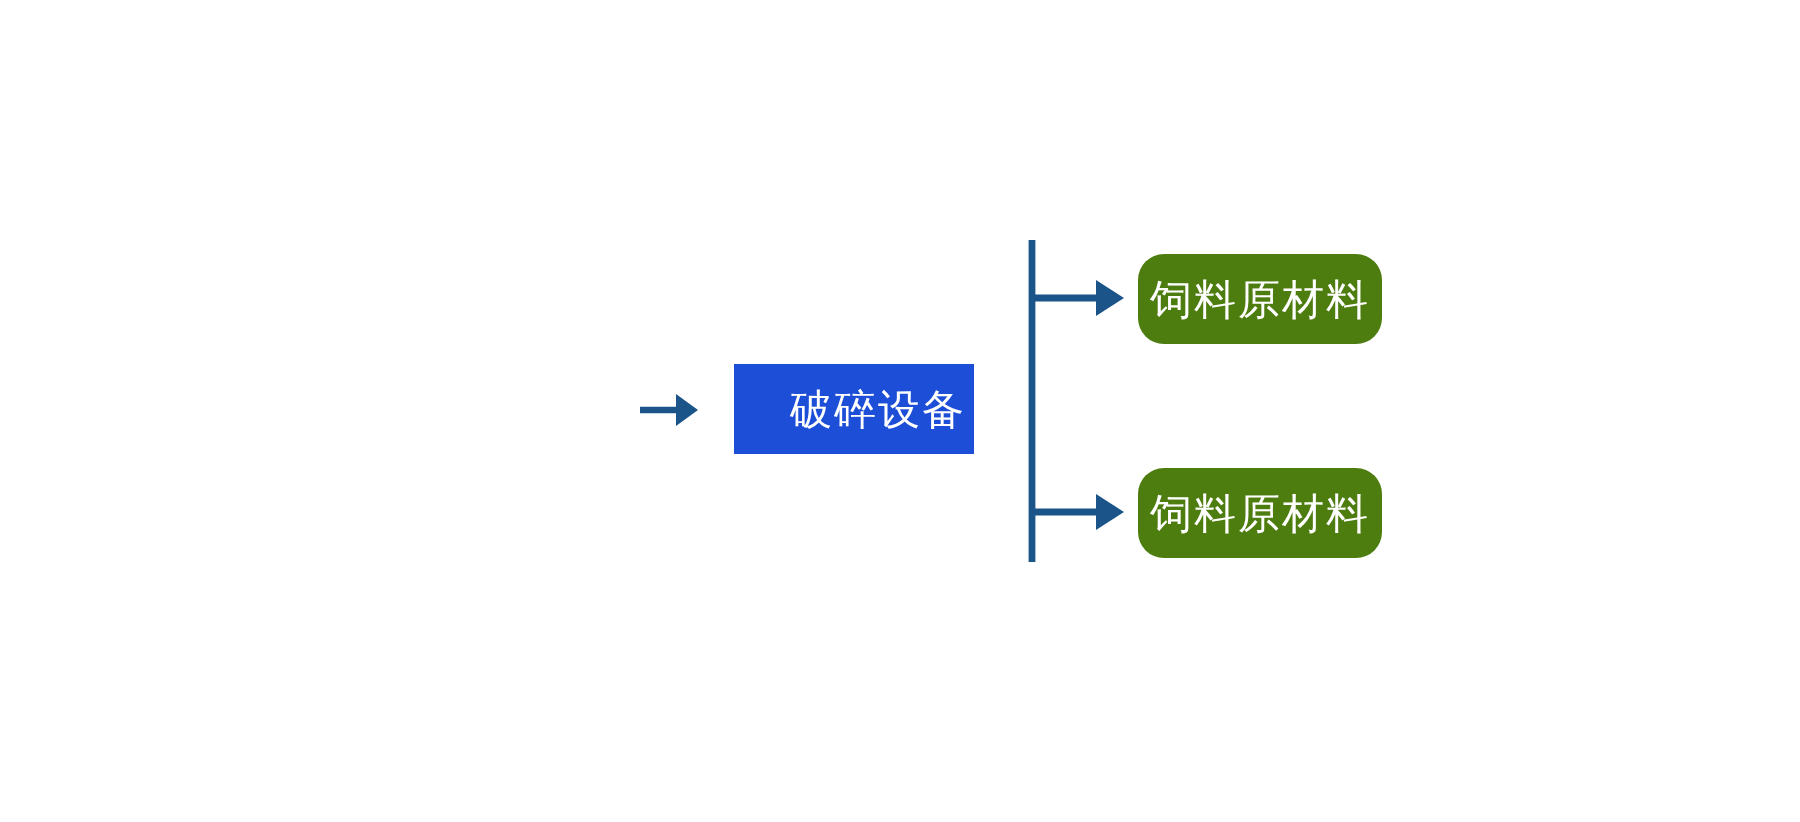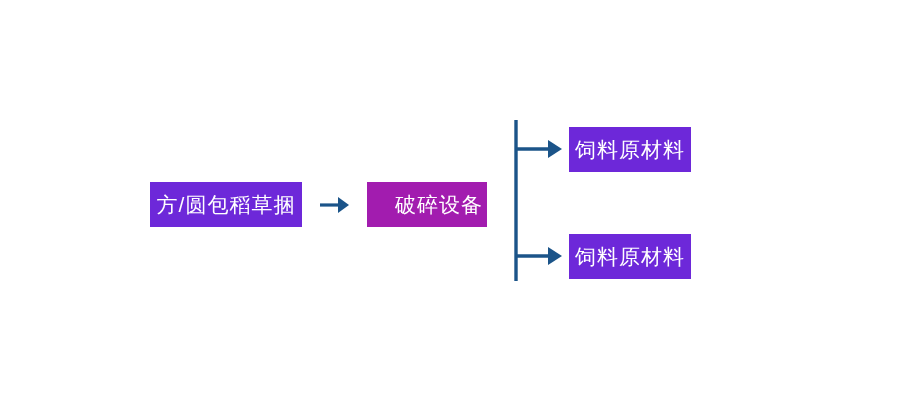--- a/index.html
+++ b/index.html
@@ -23,24 +23,25 @@
     display: flex;
     align-items: center;
     justify-content: center;
     color: #ffffff;
     font-size: 21px;
     letter-spacing: 1px;
     white-space: nowrap;
     box-sizing: border-box;
   }
   .node-blue {
-    background: #6d28d9;
+    background: #4d7c0f;
+    border-radius: 13px;
   }
   .node-red {
-    background: #a21caf;
+    background: #1d4ed8;
     padding-left: 24px;
   }
   .node-input {
     left: 150px;
     top: 182px;
     width: 152px;
     height: 45px;
   }
   .node-process {
     left: 367px;
@@ -75,23 +76,20 @@
     width: 60px;
     height: 165px;
   }
   svg { display: block; }
 </style>
 </head>
 <body>
 
 <div id="diagram">
 
-  <div class="node node-blue node-input">
-    <span>方/圆包稻草捆</span>
-  </div>
 
   <div class="arrow-main">
     <svg viewBox="0 0 34 30" width="34" height="30" aria-hidden="true">
       <path d="M2 15 H24" stroke="#1b5489" stroke-width="3.2" fill="none"></path>
       <path d="M20 7 L31 15 L20 23 Z" fill="#1b5489"></path>
     </svg>
   </div>
 
   <div class="node node-red node-process">
     <span>破碎设备</span>

